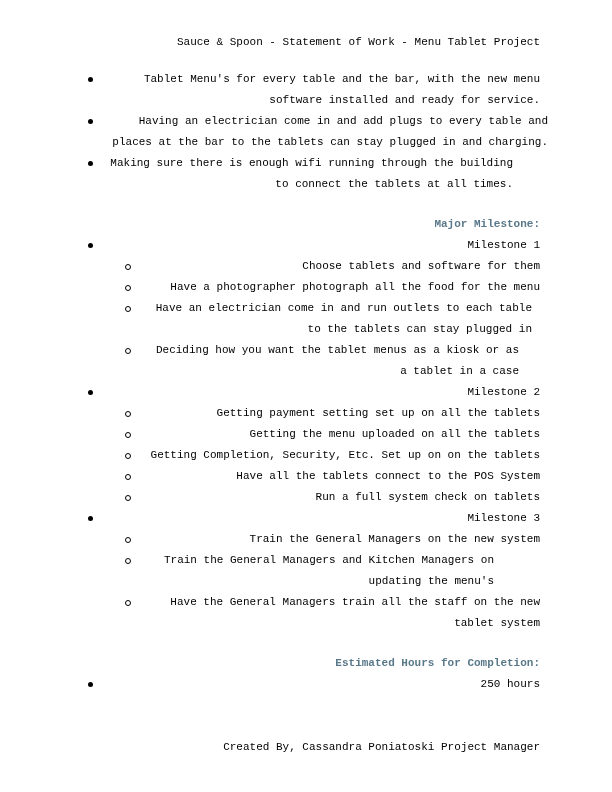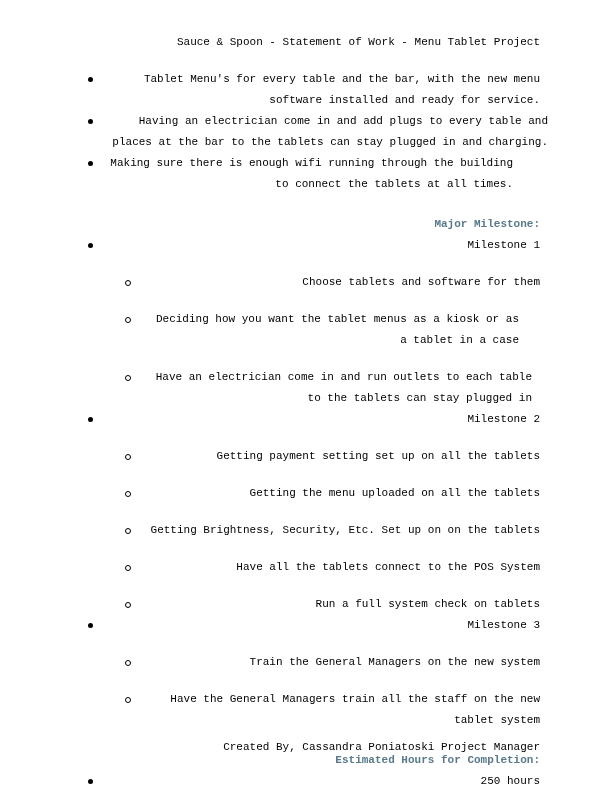--- a/index.html
+++ b/index.html
@@ -24,21 +24,21 @@
   .content{
     position:absolute;top:69px;left:72px;width:468px;
     line-height:21px;
   }
   ul{list-style:none;margin:0;padding:0;}
   .li1{position:relative;padding-left:36px;}
   .li1::before{
     content:"";position:absolute;left:16px;top:8px;
     width:5px;height:5px;border-radius:50%;background:#000;
   }
-  .li2{position:relative;padding-left:36px;margin-top:16px;}
+  .li2{position:relative;padding-left:36px;}
   .li2::before{
     content:"";position:absolute;left:17px;top:7.5px;
     width:4px;height:4px;border:1px solid #000;border-radius:50%;
     background:transparent;
   }
   .li-text{display:block;text-align:right;}
   .sec-heading{
     font-size:11px;font-weight:bold;line-height:21px;
     margin:19px 0 0 0;
     text-align:right;
@@ -75,54 +75,60 @@
 
     <ul>
 
       <li class="li1">
         <span class="li-text">Milestone 1</span>
         <ul>
           <li class="li2">
             <span class="li-text">Choose tablets and software for them</span>
           </li>
           <li class="li2">
-            <span class="li-text mw375">Deciding how you want the tablet menus as a kiosk or as a tablet in a case</span>
+            <span class="li-text">Have a photographer photograph all the food for the menu</span>
           </li>
           <li class="li2">
             <span class="li-text mw388">Have an electrician come in and run outlets to each table to the tablets can stay plugged in</span>
+          </li>
+          <li class="li2">
+            <span class="li-text mw375">Deciding how you want the tablet menus as a kiosk or as a tablet in a case</span>
           </li>
         </ul>
       </li>
 
       <li class="li1">
         <span class="li-text">Milestone 2</span>
         <ul>
           <li class="li2">
             <span class="li-text">Getting payment setting set up on all the tablets</span>
           </li>
           <li class="li2">
             <span class="li-text">Getting the menu uploaded on all the tablets</span>
           </li>
           <li class="li2">
-            <span class="li-text">Getting Brightness, Security, Etc. Set up on on the tablets</span>
+            <span class="li-text">Getting Completion, Security, Etc. Set up on on the tablets</span>
           </li>
           <li class="li2">
             <span class="li-text">Have all the tablets connect to the POS System</span>
           </li>
           <li class="li2">
             <span class="li-text">Run a full system check on tablets</span>
           </li>
         </ul>
       </li>
 
       <li class="li1">
         <span class="li-text">Milestone 3</span>
         <ul>
           <li class="li2">
             <span class="li-text">Train the General Managers on the new system</span>
+          </li>
+          <li class="li2">
+            <span class="li-text mw350">Train the General Managers and Kitchen Managers on updating the menu's</span>
           </li>
           <li class="li2">
             <span class="li-text">Have the General Managers train all the staff on the new tablet system</span>
           </li>
         </ul>
       </li>
 
     </ul>
 
     <h2 class="sec-heading" style="color: rgb(89, 120, 137);">Estimated Hours for Completion:</h2>

